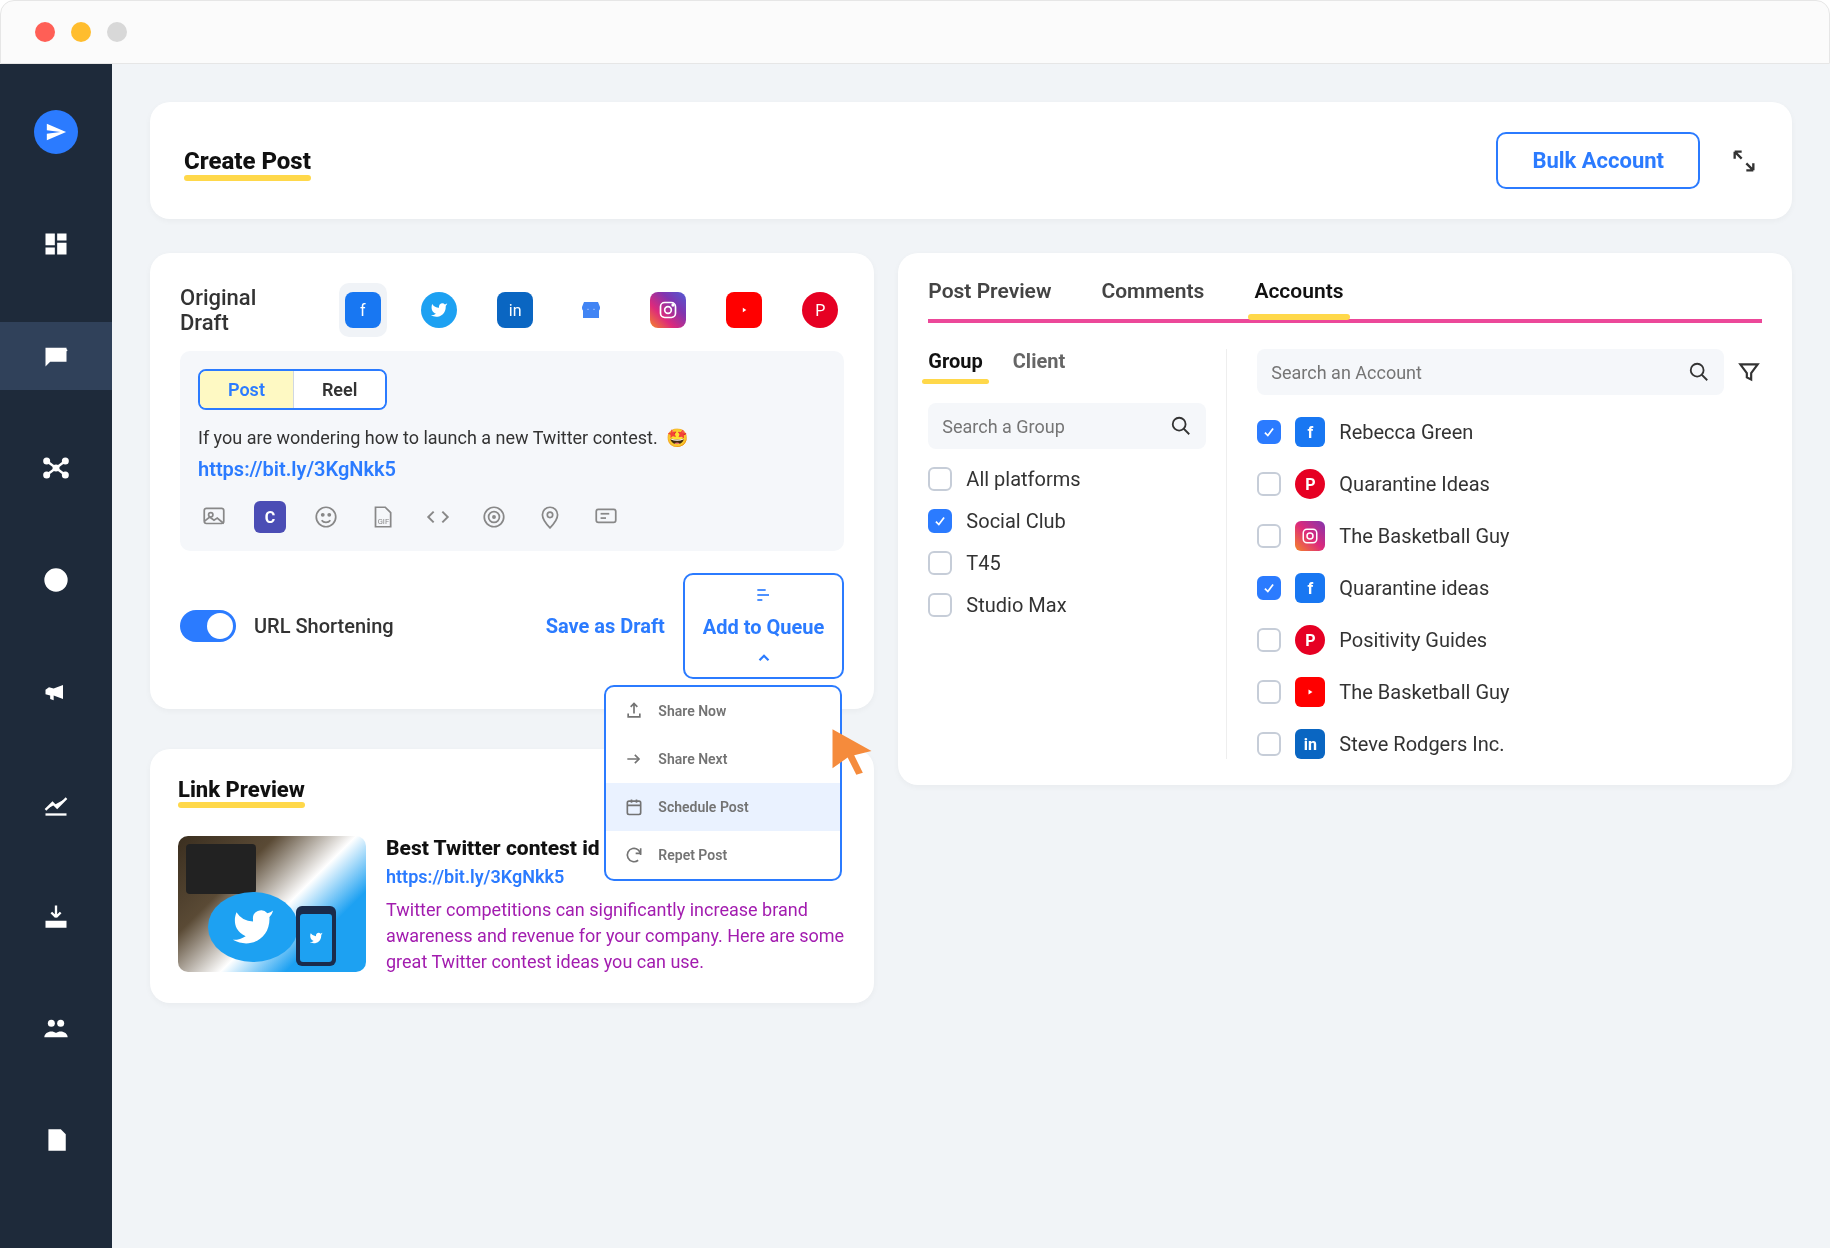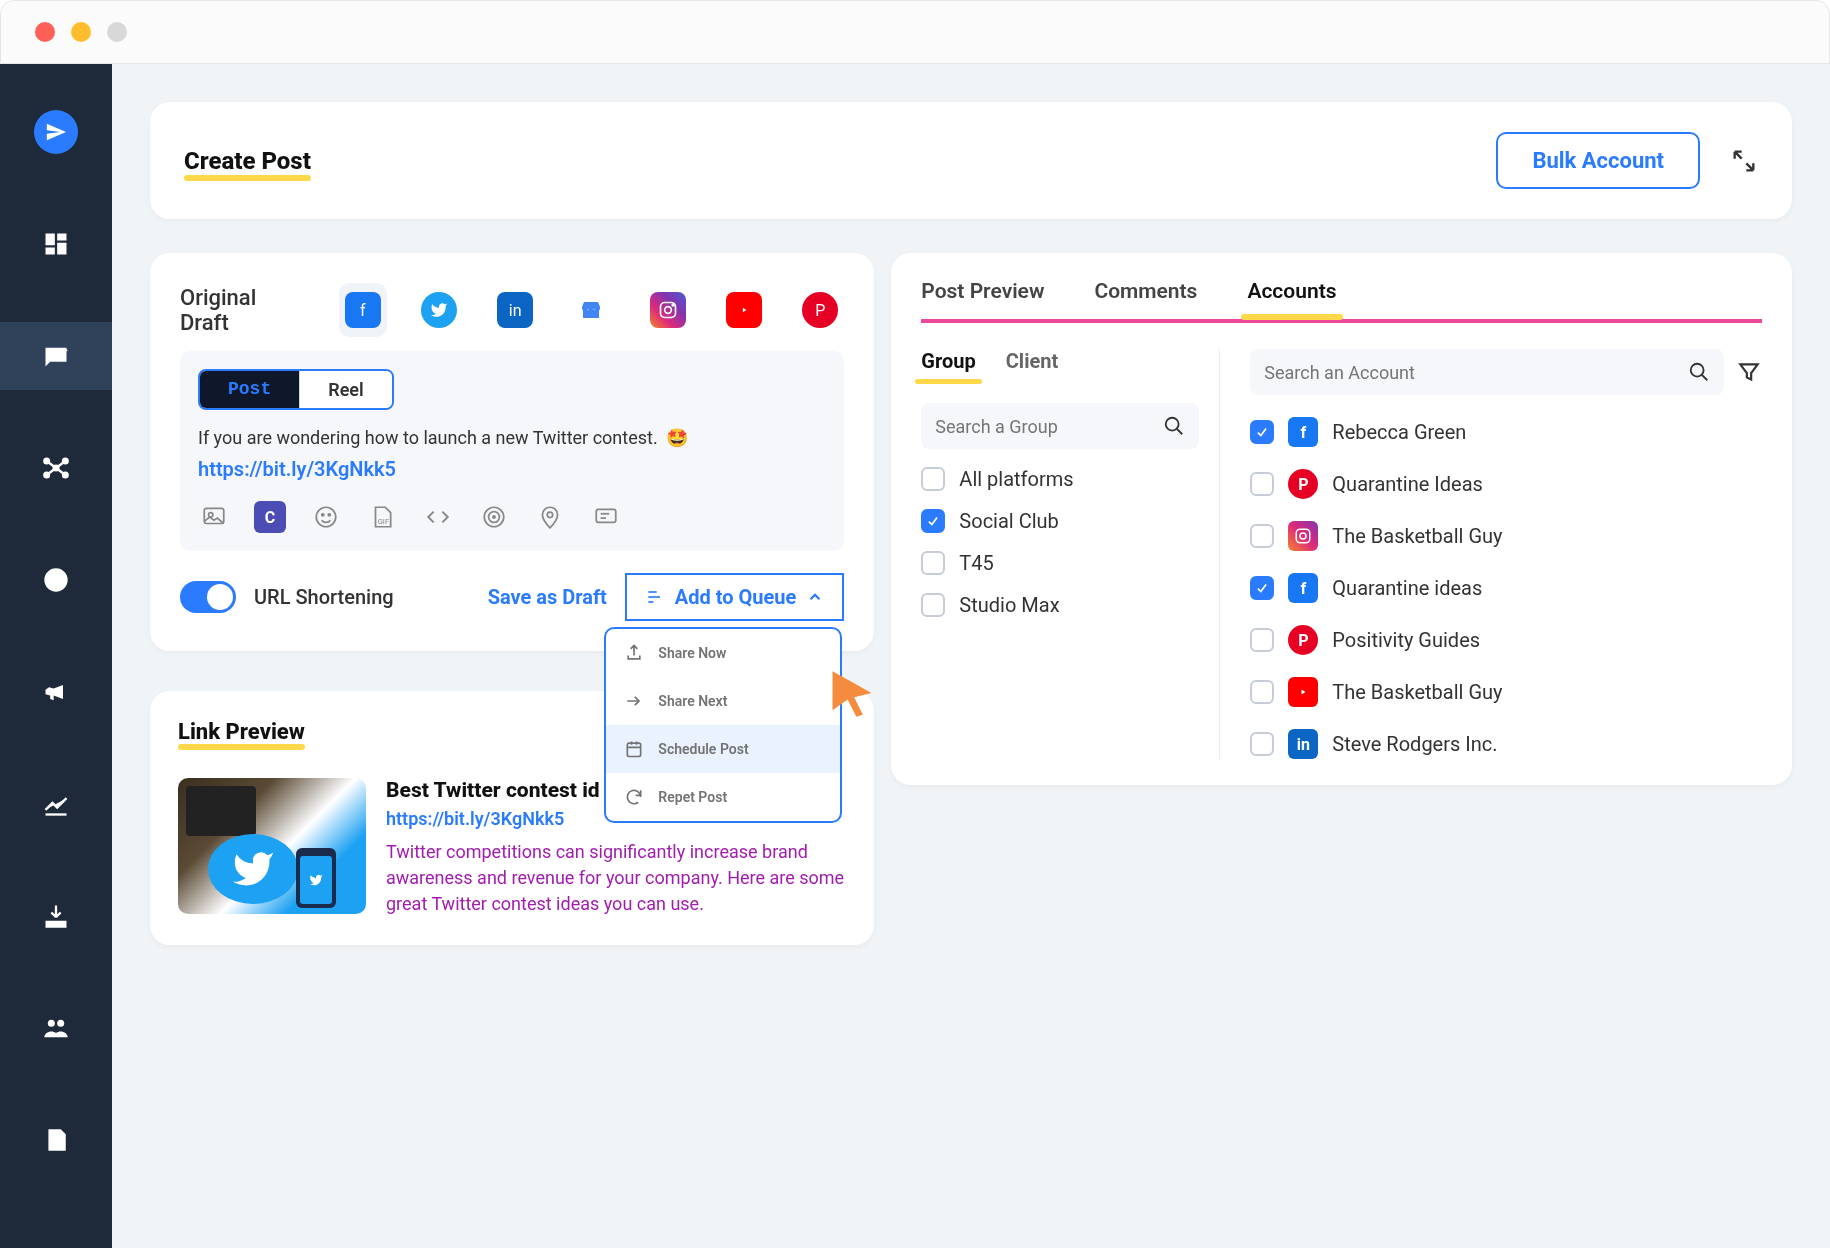--- a/index.html
+++ b/index.html
@@ -100,21 +100,21 @@
   background: #fff;
   cursor: pointer;
 }
 .expand-icon {
   margin-left: 30px;
   color: #333;
 }
 
 .content-row {
   display: flex;
-  gap: 17px;
+  gap: 24px;
 }
 .left-col { flex: 0 0 620px; display: flex; flex-direction: column; gap: 40px; }
 .right-col { flex: 1; }
 
 
 .compose-card { padding: 30px 30px 30px 30px; position: relative; }
 .platform-tabs {
   display: flex;
   align-items: center;
   gap: 28px;
@@ -148,44 +148,44 @@
   margin-bottom: 14px;
 }
 .type-btn {
   padding: 8px 28px;
   font-size: 18px;
   font-weight: 600;
   background: #fff;
   color: #333;
   cursor: pointer;
 }
-.type-btn.active { background:#0f172a; color:#2b7bff;font-family:Liberation Mono, monospace; }
+.type-btn.active { background:#fef9c3; color:#2b7bff; }
 .type-divider { width:1px; background:#d0d7e2; }
 .post-text { font-size: 18px; color:#333; line-height: 1.5; margin-bottom: 6px; }
 .post-link { color:#2b7bff; font-weight:600; font-size:20px; }
 .editor-toolbar { display:flex; gap:24px; margin-top: 20px; }
 .toolbar-btn { width:32px; height:32px; display:flex; align-items:center; justify-content:center; color:#888; cursor:pointer; }
 .toolbar-btn.canva { background:#4b4db5; color:#fff; border-radius:6px; font-weight:700; }
 
 .compose-footer {
   display:flex; align-items:center; margin-top:22px; gap:18px;
 }
 .toggle-switch {
   width:56px; height:32px; background:#2b7bff; border-radius:16px;
   display:flex; align-items:center; justify-content:flex-end; padding:3px;
 }
 .toggle-knob { width:26px; height:26px; background:#fff; border-radius:50%; }
 .url-short-label { font-size:20px; font-weight:500; color:#333; }
 .footer-spacer { flex:1; }
 .save-draft { color:#2b7bff; font-weight:700; font-size:20px; cursor:pointer; }
 .queue-btn {
   display:flex; align-items:center; gap:10px;
-  border:2px solid #2b7bff; border-radius:0;
+  border:2px solid #2b7bff; border-radius:10px;
   padding:10px 18px; color:#2b7bff; font-weight:700; font-size:20px;
-  cursor:pointer; position:relative;
+  cursor:pointer; position:relative;flex-direction:column;
 }
 
 .dropdown-menu {
   position:absolute; top: 100%; right:0; margin-top:8px;
   width: 238px; background:#fff; border:2px solid #2b7bff; border-radius:10px;
   overflow:hidden; z-index:10;
 }
 .dd-item {
   display:flex; align-items:center; gap:14px; padding:14px 18px;
   color:#737373; font-weight:600; font-size:14px; cursor:pointer;

